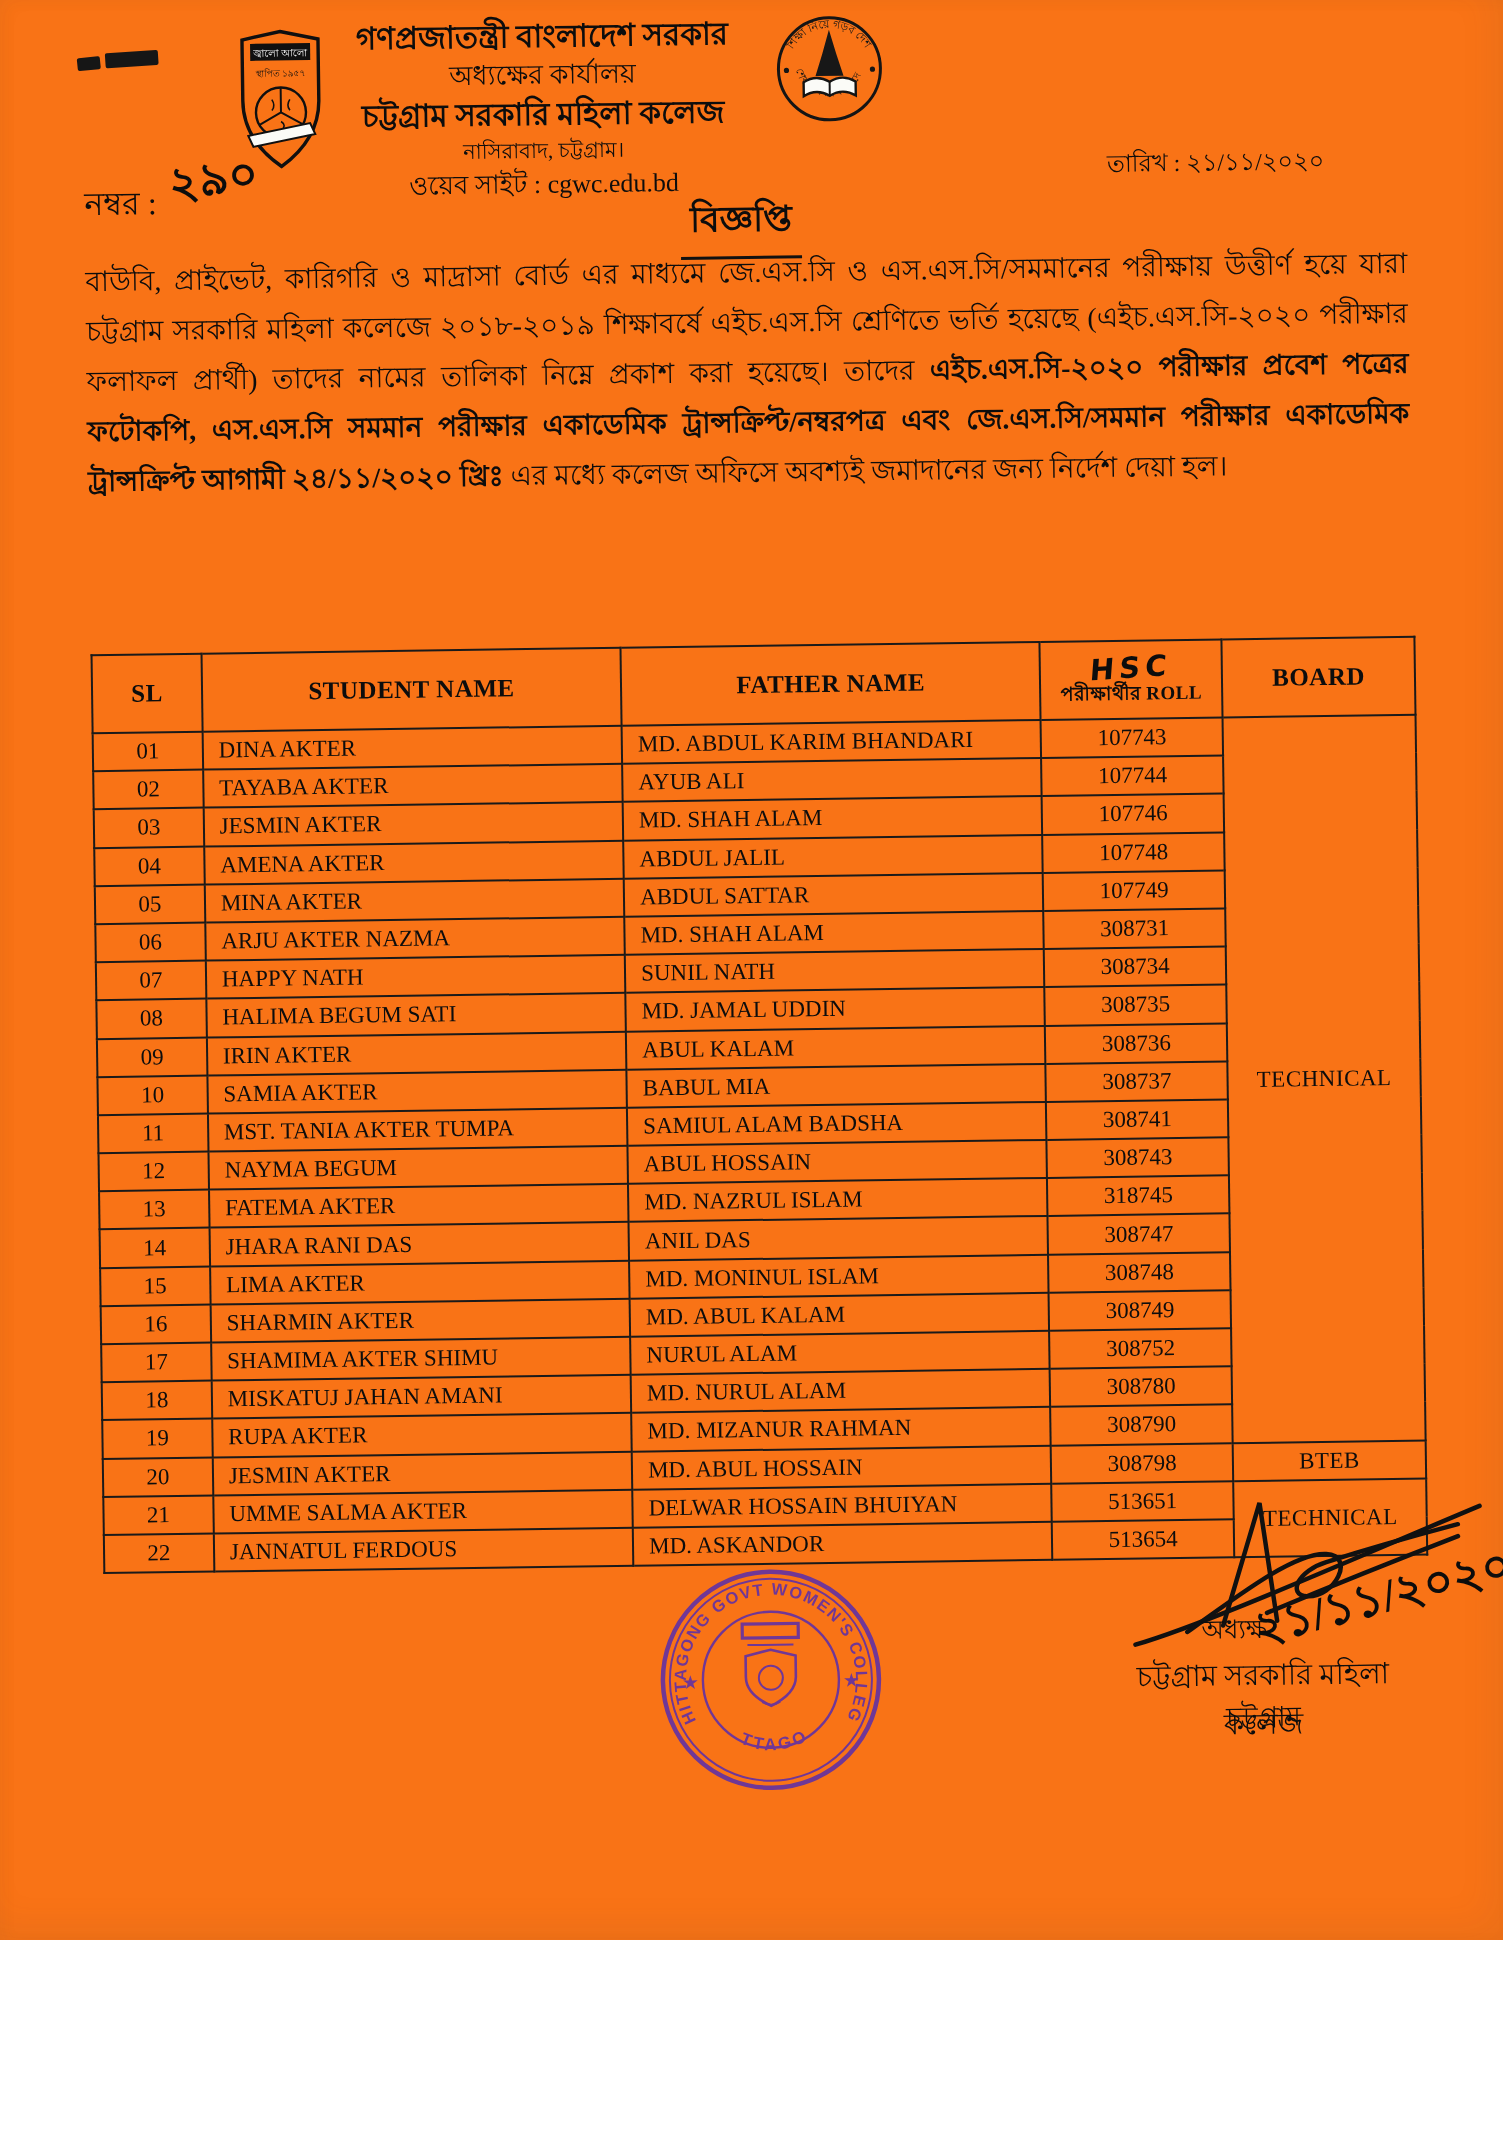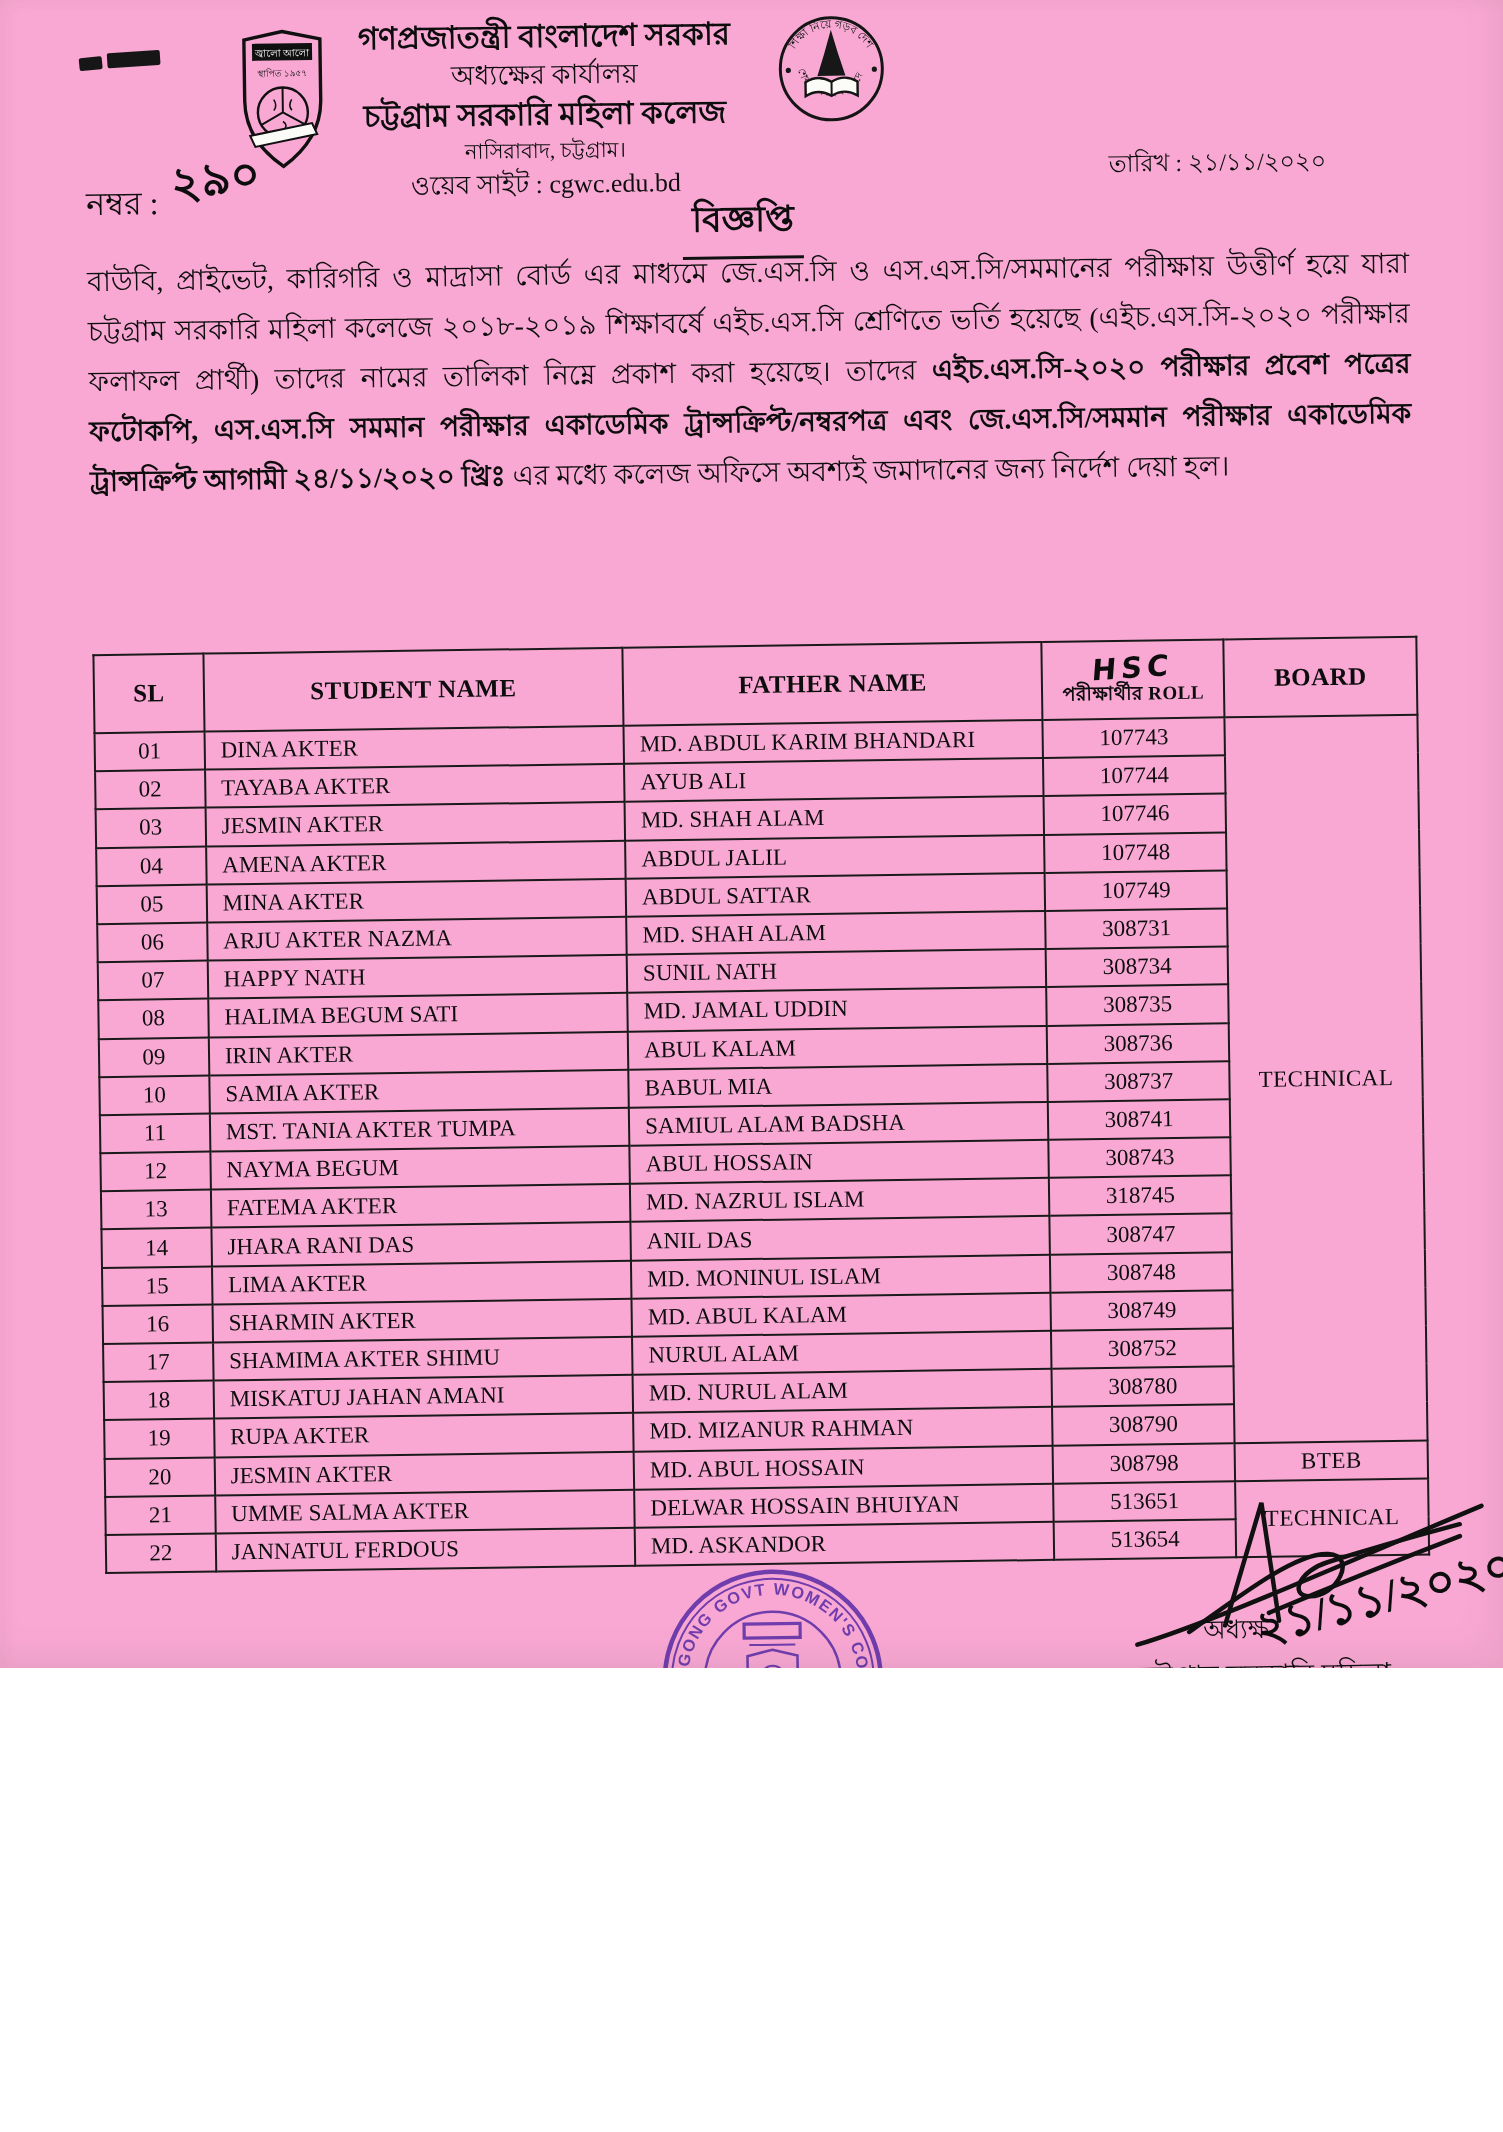--- a/index.html
+++ b/index.html
@@ -1,18 +1,18 @@
 <!DOCTYPE html>
 <html><head>
 <meta charset="utf-8">
 <style>
   html,body { margin:0; padding:0; background:#ffffff; }
   .paper {
-    position:relative; width:1503px; height:1668px;
-    background:#f9a8d4; overflow:hidden;
+    position:relative; width:1503px; height:1940px;
+    background:#f97316; overflow:hidden;
     font-family:"Liberation Serif", serif; color:#0d0d0d;
   }
   .paper::before{
     content:''; position:absolute; inset:0; pointer-events:none; z-index:9;
     box-shadow: inset -12px -16px 34px rgba(70,70,60,.07), inset 5px 2px 14px rgba(70,70,60,.04);
   }
   .content { position:absolute; inset:0; transform:rotate(-0.8deg); }
 
   
   .scan-artifact { position:absolute; background:#161616; border-radius:2px; }

